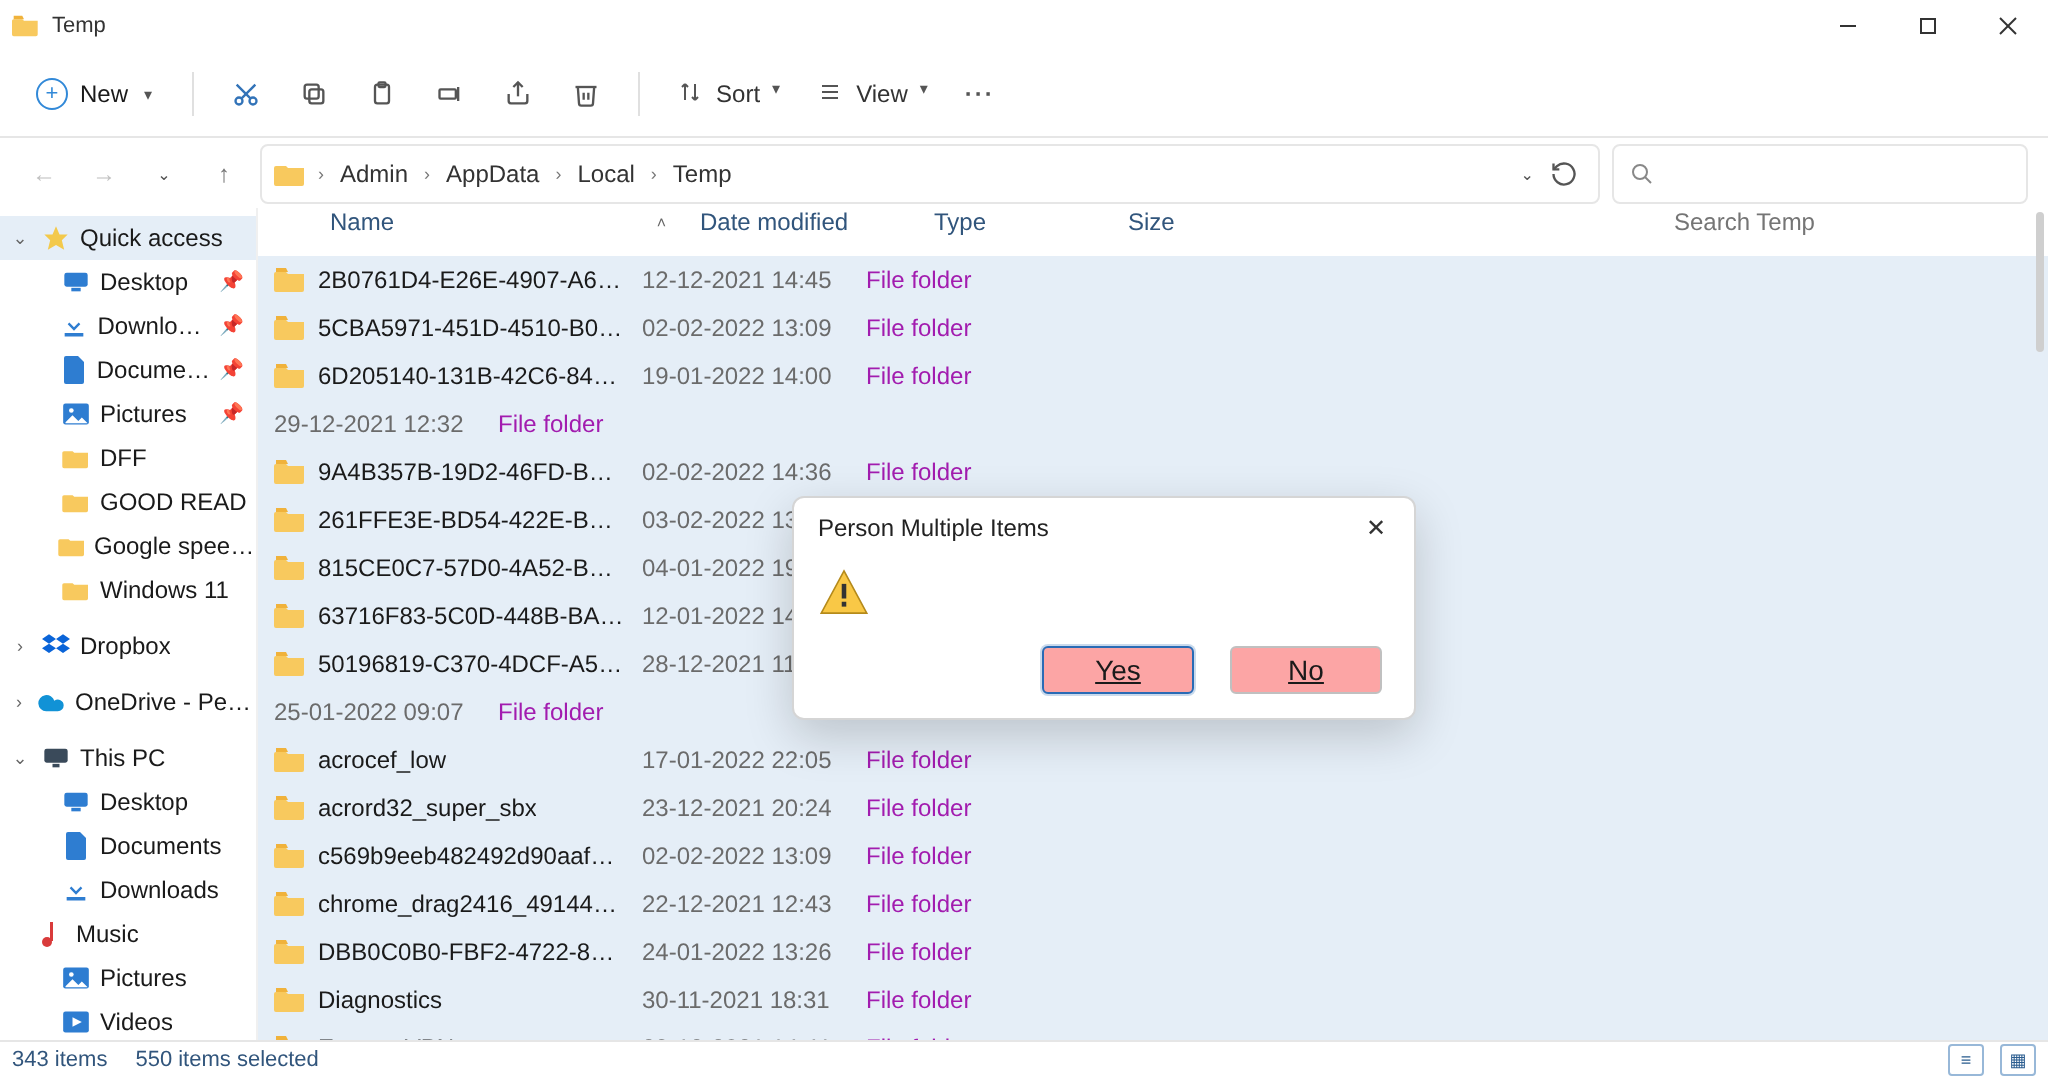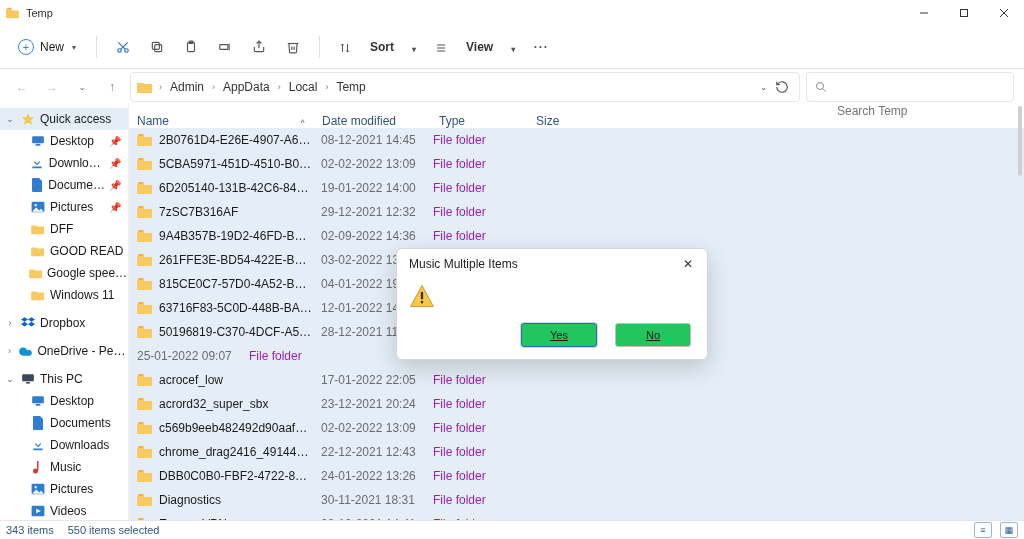--- a/index.html
+++ b/index.html
@@ -10,21 +10,21 @@
   .titlebar .title { font-size:11px; color:#333; }
   .wincontrols { margin-left:auto; display:flex; }
   .wincontrols .wc { width:40px; height:26px; display:flex; align-items:center; justify-content:center; color:#555; }
   
   .toolbar { height:42px; display:flex; align-items:center; padding:0 10px; gap:6px; border-bottom:1px solid #e6e6e6; }
   .newbtn { display:flex; align-items:center; gap:6px; padding:4px 8px; border-radius:4px; }
   .newbtn .plus { width:14px;height:14px;border:1px solid #3289d8;border-radius:50%;color:#3289d8;display:flex;align-items:center;justify-content:center;font-size:11px;line-height:1; }
   .newbtn .chev { color:#555; font-size:8px; margin-left:2px; }
   .sep { width:1px; height:22px; background:#e0e0e0; margin:0 6px; }
   .ticon { width:28px; height:28px; display:flex; align-items:center; justify-content:center; color:#555; border-radius:4px; }
-  .tlabelbtn { display:flex; align-items:flex-end; gap:18px; padding:4px 6px; color:#333;font-weight:bold; }
+  .tlabelbtn { display:flex; align-items:flex-start; gap:6px; padding:4px 6px; color:#333; }
   .tlabelbtn .i { width:14px; display:flex; justify-content:center; color:#555; }
   .chev8 { font-size:8px; color:#555; }
   
   .navrow { height:36px; display:flex; align-items:center; padding:0 10px; gap:6px; }
   .navarrow { width:24px; height:24px; display:flex; align-items:center; justify-content:center; color:#777; border-radius:4px; }
   .navarrow.disabled { color:#c0c0c0; }
   .addr { flex:1 1 auto; display:flex; align-items:center; gap:4px; height:28px; border:1px solid #e6e6e6; border-radius:4px; padding:0 6px; }
   .addr .fic { width:16px; display:flex; }
   .crumb { color:#333; padding:0 2px; }
   .addr .sep2 { color:#777; padding:0 2px; font-size:9px; }
@@ -35,21 +35,21 @@
   .main { display:flex; position:absolute; top:104px; bottom:18px; left:0; right:0; }
   .sidebar { width:128px; overflow:hidden; border-right:1px solid #f0f0f0; }
   .tree { padding:4px 0 0 0; }
   .trow { display:flex; align-items:center; height:22px; padding-left:4px; gap:4px; }
   .trow .tw { width:12px; color:#666; font-size:9px; text-align:center; }
   .trow .ic { width:16px; display:flex; justify-content:center; }
   .trow .lab { white-space:nowrap; overflow:hidden; text-overflow:ellipsis; }
   .trow .pin { margin-left:auto; margin-right:6px; color:#666; font-size:10px; }
   .trow.sel { background:#e5eef7; }
   .content { flex:1 1 auto; position:relative; overflow:hidden; }
-  .cols { display:flex; align-items:flex-end; height:24px; color:#31557c; font-size:12px; }
+  .cols { display:flex; align-items:flex-start; height:24px; color:#31557c; font-size:12px;padding-left:28px; }
   .cols .c { padding-left:8px; border-right:1px solid transparent; }
   .cols .c.name { width:176px; display:flex; align-items:center; gap:6px; }
   .cols .c.date { width:104px; padding-right:4px; }
   .cols .c.type { width:88px; }
   .cols .c.size { width:60px; }
   .sortup { font-size:8px; color:#666; margin-left:auto; margin-right:8px; }
   .rows { position:absolute; top:24px; left:0; right:0; bottom:0; }
   .row { display:flex; align-items:center; height:24px; }
   .row.sel { background:#e5eef7; }
   .row .c { padding-left:8px; }
@@ -65,21 +65,21 @@
   .status .viewicons { margin-left:auto; display:flex; gap:8px; }
   .viewicons .vi { width:16px;height:14px;border:1px solid #98b8d8; display:flex;align-items:center;justify-content:center;font-size:9px;color:#2a5c8f; border-radius:2px; }
   
   .overlay-dialog { position:absolute; left:396px; top:248px; width:310px; background:#fff; border:1px solid #d5d5d5; border-radius:6px; box-shadow:0 8px 24px rgba(0,0,0,0.18); }
   .dlg-title { display:flex; align-items:center; padding:6px 10px 4px 12px; font-size:12px; color:#222; }
   .dlg-title .x { margin-left:auto; color:#333; font-size:12px; padding:2px 4px; }
   .dlg-body { display:flex; gap:10px; padding:6px 12px 10px 12px; align-items:flex-start; }
   .warnico { width:26px;height:26px; }
   .dlg-msg { font-size:11.5px; color:#333; padding-top:2px; }
   .dlg-btns { display:flex; justify-content:flex-end; gap:18px; padding:4px 16px 12px 12px; }
-  .dlg-btn { min-width:74px; height:22px; border:1px solid #c0c0c0; border-radius:3px; background:#22c55e; display:flex; align-items:center; justify-content:center; font-size:11px; }
+  .dlg-btn { min-width:74px; height:22px; border:1px solid #c0c0c0; border-radius:3px; background:#fca5a5; display:flex; align-items:center; justify-content:center; font-size:14px; }
   .dlg-btn.primary { border-color:#2a6bb5; box-shadow:0 0 0 1px rgba(42,107,181,.25); }
   .u { text-decoration:underline; text-underline-offset:1px; }
   svg { display:block; }
 </style>
 </head>
 <body>
 
 <div class="titlebar">
   <span class="ico">
     <svg viewBox="0 0 16 14">
@@ -367,21 +367,21 @@
         <div class="trow" style="padding-left: 14px;">
           <span class="tw"></span>
           <span class="ic">
             <svg width="14" height="14" viewBox="0 0 24 24" fill="#2e7dd1">
               <path d="M12 3v10l4-4 1.4 1.4L12 16l-5.4-5.6L8 9l4 4V3z"></path>
               <rect x="4" y="18" width="16" height="3"></rect>
             </svg>
           </span>
           <span class="lab">Downloads</span>
         </div>
-        <div class="trow" style="padding-left: 14px; align-items: center;">
+        <div class="trow" style="padding-left: 2px; align-items: center;">
           <span class="tw"></span>
           <span class="ic">
             <svg width="12" height="14" viewBox="0 0 24 28" fill="#d93b3b">
               <circle cx="7" cy="22" r="5"></circle>
               <rect x="10" y="2" width="3" height="19"></rect>
             </svg>
           </span>
           <span class="lab">Music</span>
         </div>
         <div class="trow" style="padding-left: 14px;">
@@ -422,21 +422,21 @@
         <div class="row sel">
           <div class="c name">
             <span>
               <svg width="16" height="14" viewBox="0 0 16 14">
                 <path fill="#f8c95e" d="M1 3h5l1 1h8v8a1 1 0 0 1-1 1H1a1 1 0 0 1-1-1V4a1 1 0 0 1 1-1z"></path>
                 <path fill="#f0b23b" d="M1 1h5l1 2H1z"></path>
               </svg>
             </span>
             <span class="t">2B0761D4-E26E-4907-A64C-2501294857...</span>
           </div>
-          <div class="c date">08-12-2021 14:45</div>
+          <div class="c date">12-12-2021 14:45</div>
           <div class="c type">File folder</div>
           <div class="c size"></div>
         </div>
         <div class="row sel">
           <div class="c name">
             <span>
               <svg width="16" height="14" viewBox="0 0 16 14">
                 <path fill="#f8c95e" d="M1 3h5l1 1h8v8a1 1 0 0 1-1 1H1a1 1 0 0 1-1-1V4a1 1 0 0 1 1-1z"></path>
                 <path fill="#f0b23b" d="M1 1h5l1 2H1z"></path>
               </svg>
@@ -455,44 +455,35 @@
                 <path fill="#f0b23b" d="M1 1h5l1 2H1z"></path>
               </svg>
             </span>
             <span class="t">6D205140-131B-42C6-84C7-4C0E388546...</span>
           </div>
           <div class="c date">19-01-2022 14:00</div>
           <div class="c type">File folder</div>
           <div class="c size"></div>
         </div>
         <div class="row sel">
-          <div class="c name">
-            <span>
-              <svg width="16" height="14" viewBox="0 0 16 14">
-                <path fill="#f8c95e" d="M1 3h5l1 1h8v8a1 1 0 0 1-1 1H1a1 1 0 0 1-1-1V4a1 1 0 0 1 1-1z"></path>
-                <path fill="#f0b23b" d="M1 1h5l1 2H1z"></path>
-              </svg>
-            </span>
-            <span class="t">7zSC7B316AF</span>
-          </div>
           <div class="c date">29-12-2021 12:32</div>
           <div class="c type">File folder</div>
           <div class="c size"></div>
         </div>
         <div class="row sel">
           <div class="c name">
             <span>
               <svg width="16" height="14" viewBox="0 0 16 14">
                 <path fill="#f8c95e" d="M1 3h5l1 1h8v8a1 1 0 0 1-1 1H1a1 1 0 0 1-1-1V4a1 1 0 0 1 1-1z"></path>
                 <path fill="#f0b23b" d="M1 1h5l1 2H1z"></path>
               </svg>
             </span>
             <span class="t">9A4B357B-19D2-46FD-BD9B-5E321B59F...</span>
           </div>
-          <div class="c date">02-09-2022 14:36</div>
+          <div class="c date">02-02-2022 14:36</div>
           <div class="c type">File folder</div>
           <div class="c size"></div>
         </div>
         <div class="row sel">
           <div class="c name">
             <span>
               <svg width="16" height="14" viewBox="0 0 16 14">
                 <path fill="#f8c95e" d="M1 3h5l1 1h8v8a1 1 0 0 1-1 1H1a1 1 0 0 1-1-1V4a1 1 0 0 1 1-1z"></path>
                 <path fill="#f0b23b" d="M1 1h5l1 2H1z"></path>
               </svg>
@@ -660,21 +651,21 @@
   <span>343 items</span>
   <span>550 items selected</span>
   <div class="viewicons">
     <div class="vi">≡</div>
     <div class="vi">▦</div>
   </div>
 </div>
 
 <div class="overlay-dialog">
   <div class="dlg-title">
-    <span>Music Multiple Items</span>
+    <span>Person Multiple Items</span>
     <span class="x">✕</span>
   </div>
   <div class="dlg-body">
     <span class="warnico">
       <svg viewBox="0 0 32 32">
           <polygon points="16,3 30,29 2,29" fill="#f9c846" stroke="#b58a1a" stroke-width="1"></polygon>
           <rect x="14.6" y="11" width="2.8" height="9" fill="#333"></rect>
           <rect x="14.6" y="22" width="2.8" height="3" fill="#333"></rect>
         </svg>
     </span>

